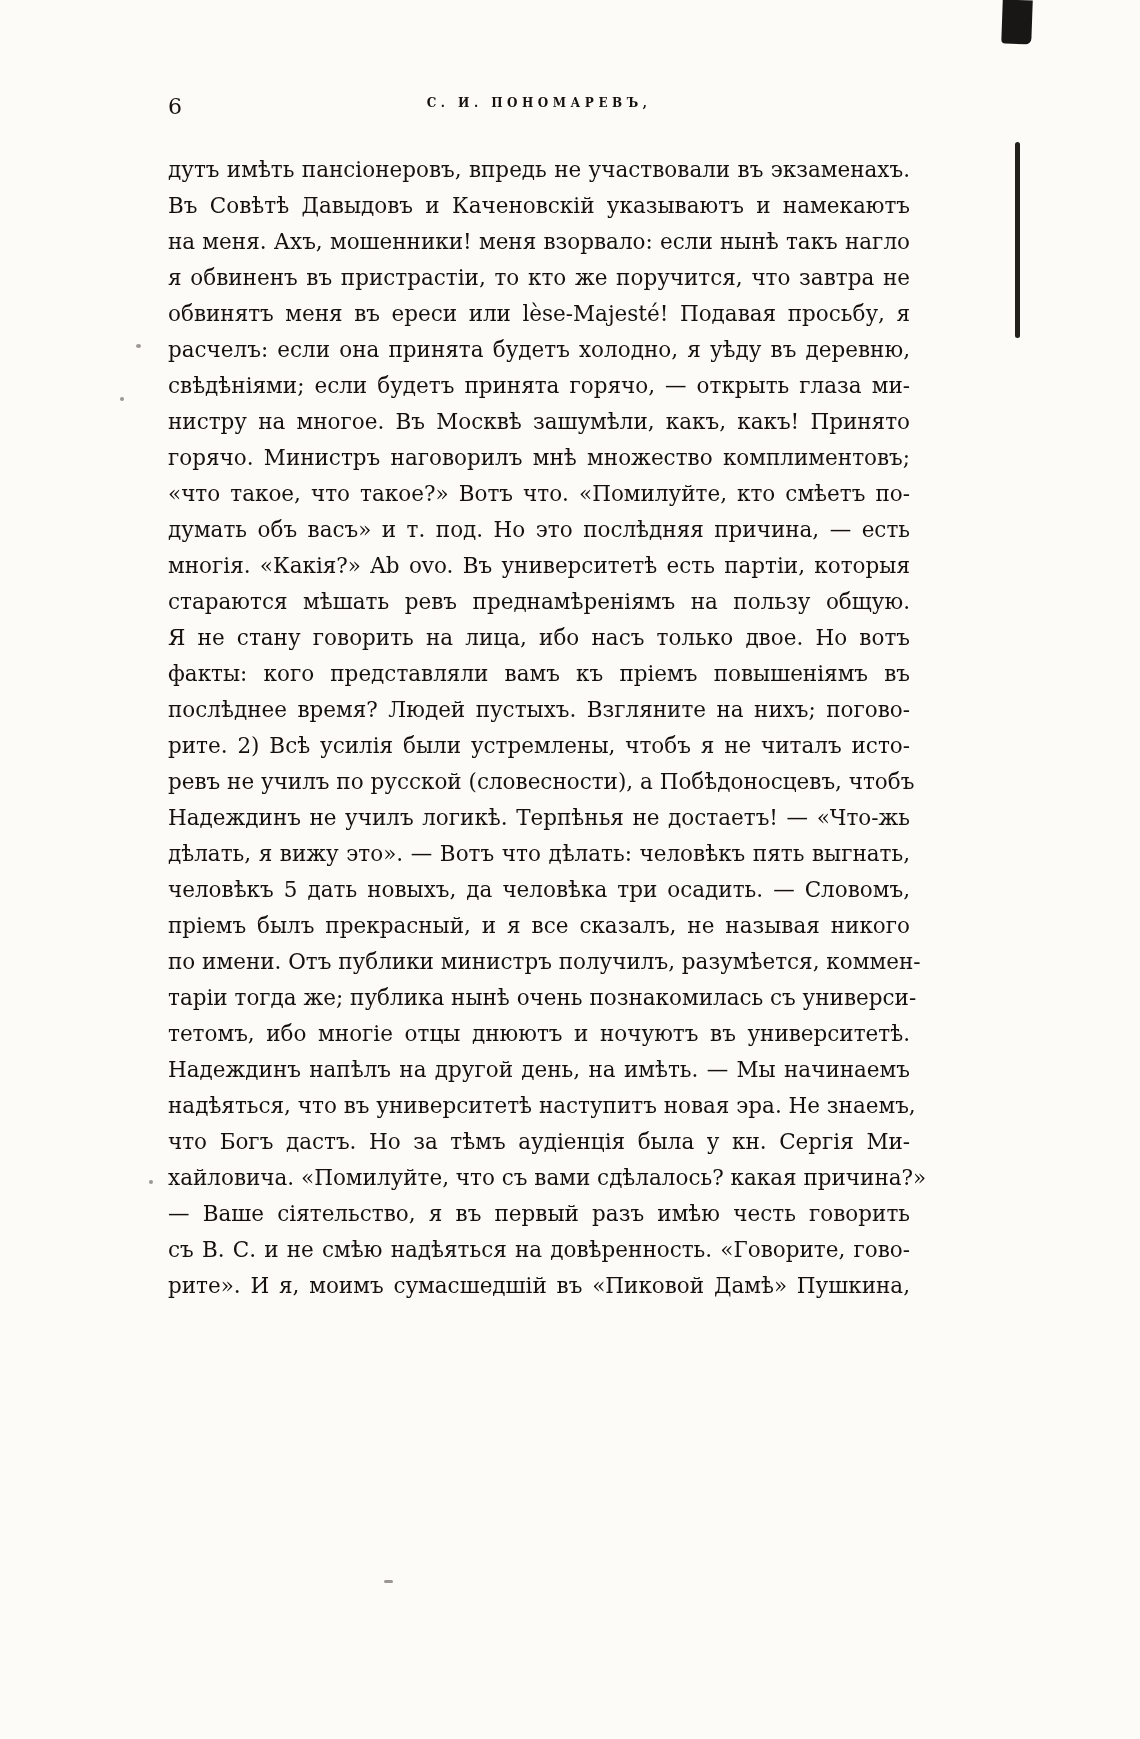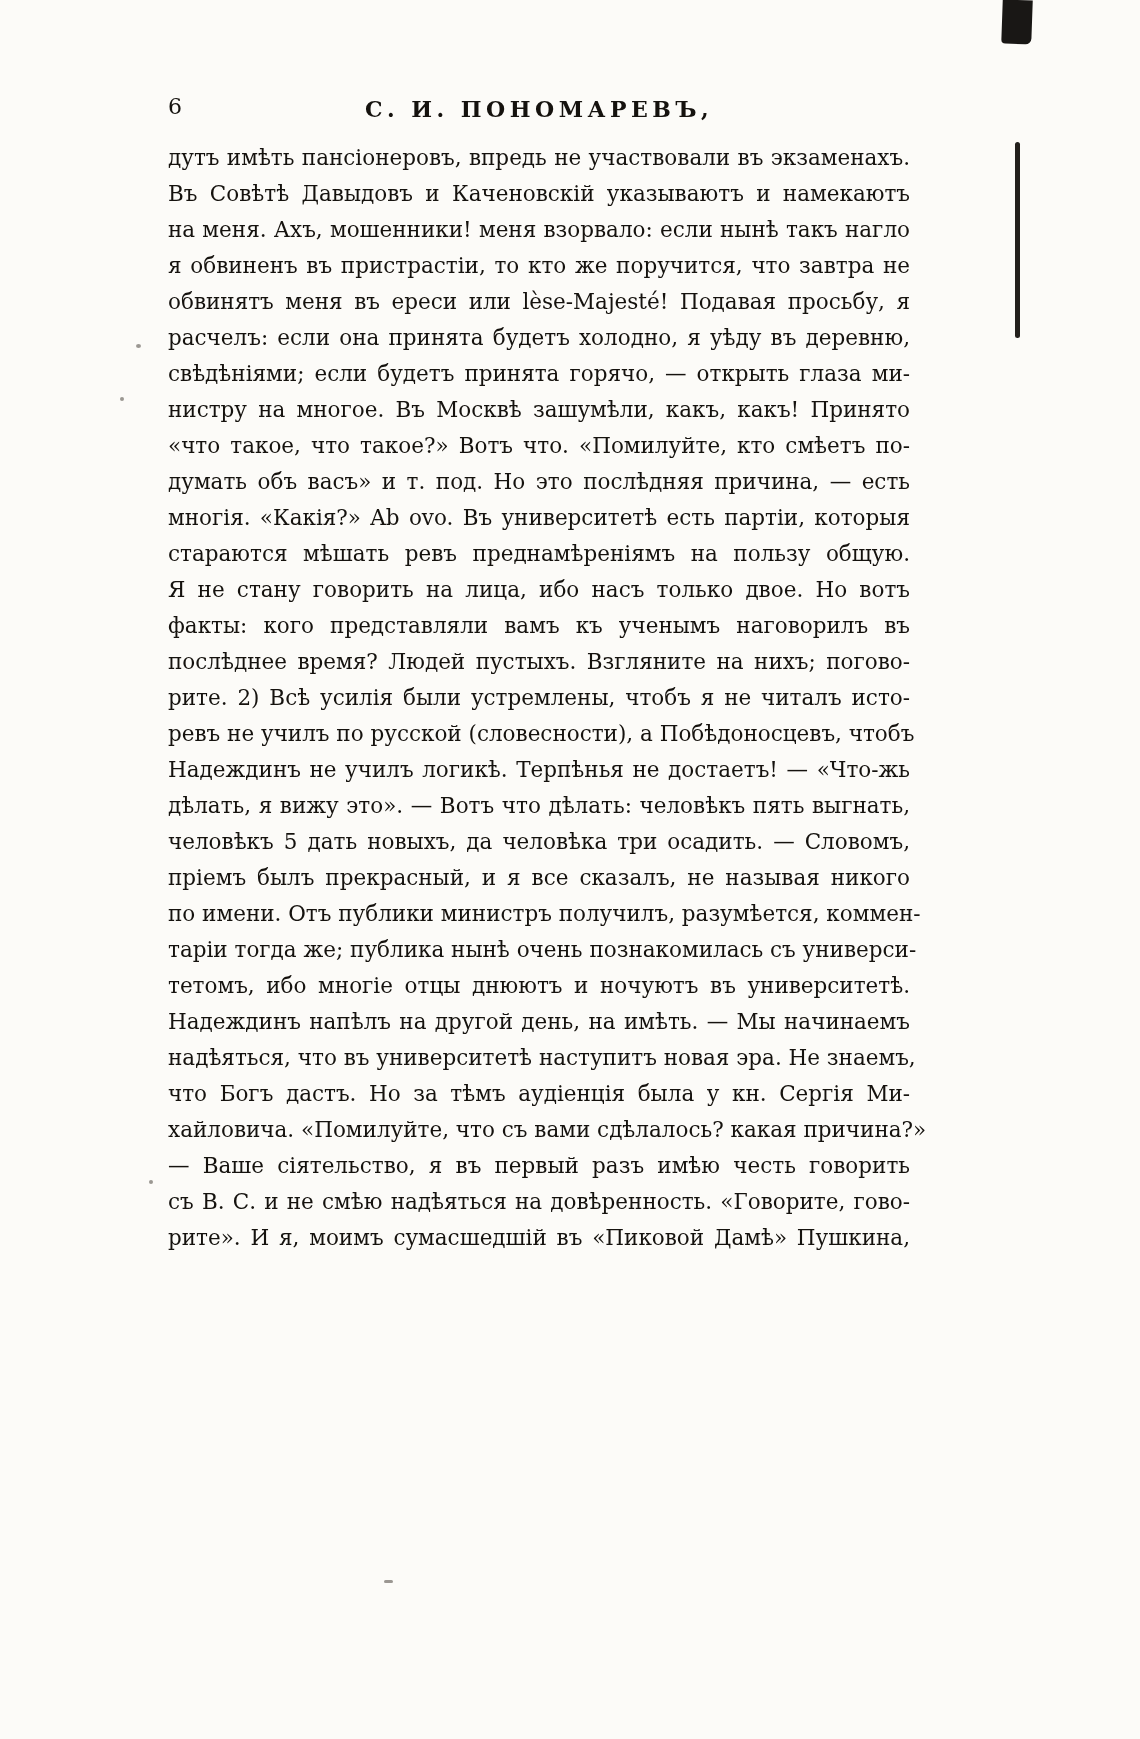--- a/index.html
+++ b/index.html
@@ -26,29 +26,29 @@
   .page-number {
     position: absolute;
     left: 0;
     top: 0;
     font-size: 22px;
     letter-spacing: 1px;
   }
   .running-header {
     display: block;
     text-align: center;
-    font-size: 22px;
+    font-size: 12px;
     letter-spacing: 4.5px;
     font-weight: bold;
     padding-top: 2px;
   }
   .body-text {
     position: absolute;
     left: 168px;
-    top: 140px;
+    top: 152px;
     width: 742px;
   }
   .line {
     font-size: 21.5px;
     line-height: 36px;
     height: 36px;
     white-space: nowrap;
     text-align: justify;
     text-align-last: justify;
     overflow: visible;
@@ -103,26 +103,27 @@
 
   <div class="body-text">
       <div class="line">дутъ имѣть пансіонеровъ, впредь не участвовали въ экзаменахъ.</div>
       <div class="line">Въ Совѣтѣ Давыдовъ и Каченовскій указываютъ и намекаютъ</div>
       <div class="line">на меня. Ахъ, мошенники! меня взорвало: если нынѣ такъ нагло</div>
       <div class="line">я обвиненъ въ пристрастіи, то кто же поручится, что завтра не</div>
       <div class="line">обвинятъ меня въ ереси или lèse-Majesté! Подавая просьбу, я</div>
       <div class="line">расчелъ: если она принята будетъ холодно, я уѣду въ деревню,</div>
       <div class="line">свѣдѣніями; если будетъ принята горячо, — открыть глаза ми-</div>
       <div class="line">нистру на многое. Въ Москвѣ зашумѣли, какъ, какъ! Принято</div>
+      <div class="line">горячо. Министръ наговорилъ мнѣ множество комплиментовъ;</div>
       <div class="line">«что такое, что такое?» Вотъ что. «Помилуйте, кто смѣетъ по-</div>
       <div class="line">думать объ васъ» и т. под. Но это послѣдняя причина, — есть</div>
       <div class="line">многія. «Какія?» Ab ovo. Въ университетѣ есть партіи, которыя</div>
       <div class="line">стараются мѣшать ревъ преднамѣреніямъ на пользу общую.</div>
       <div class="line">Я не стану говорить на лица, ибо насъ только двое. Но вотъ</div>
-      <div class="line">факты: кого представляли вамъ къ ученымъ наговорилъ въ</div>
+      <div class="line">факты: кого представляли вамъ къ пріемъ повышеніямъ въ</div>
       <div class="line">послѣднее время? Людей пустыхъ. Взгляните на нихъ; погово-</div>
       <div class="line">рите. 2) Всѣ усилія были устремлены, чтобъ я не читалъ исто-</div>
       <div class="line">ревъ не училъ по русской (словесности), а Побѣдоносцевъ, чтобъ</div>
       <div class="line">Надеждинъ не училъ логикѣ. Терпѣнья не достаетъ! — «Что-жь</div>
       <div class="line">дѣлать, я вижу это». — Вотъ что дѣлать: человѣкъ пять выгнать,</div>
       <div class="line">человѣкъ 5 дать новыхъ, да человѣка три осадить. — Словомъ,</div>
       <div class="line">пріемъ былъ прекрасный, и я все сказалъ, не называя никого</div>
       <div class="line">по имени. Отъ публики министръ получилъ, разумѣется, коммен-</div>
       <div class="line">таріи тогда же; публика нынѣ очень познакомилась съ универси-</div>
       <div class="line">тетомъ, ибо многіе отцы днюютъ и ночуютъ въ университетѣ.</div>

